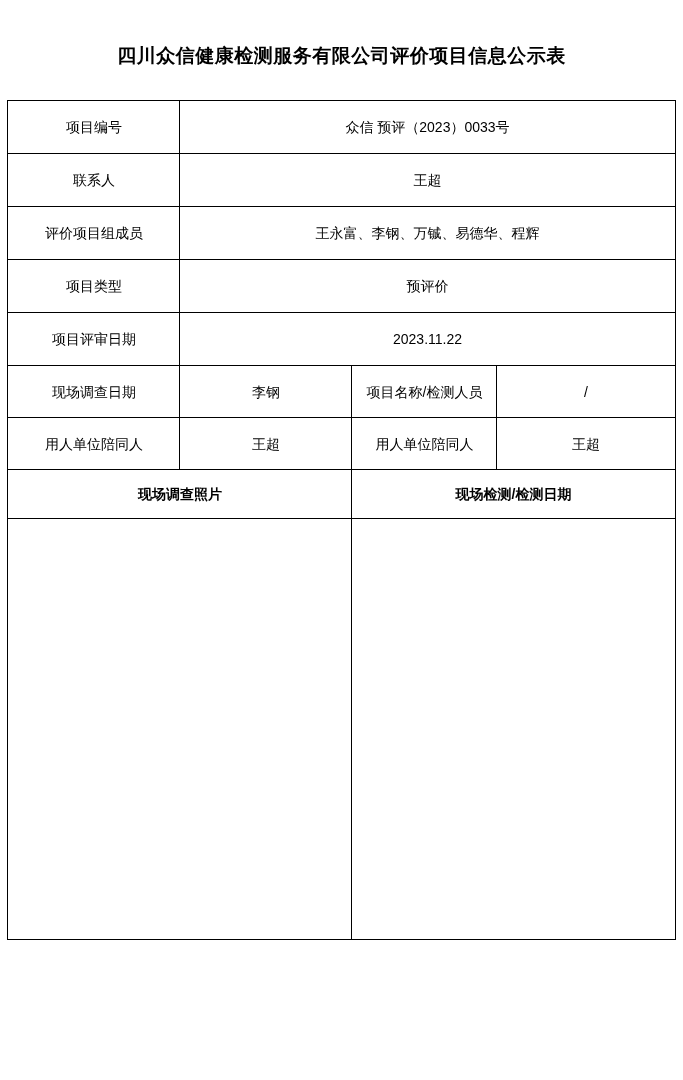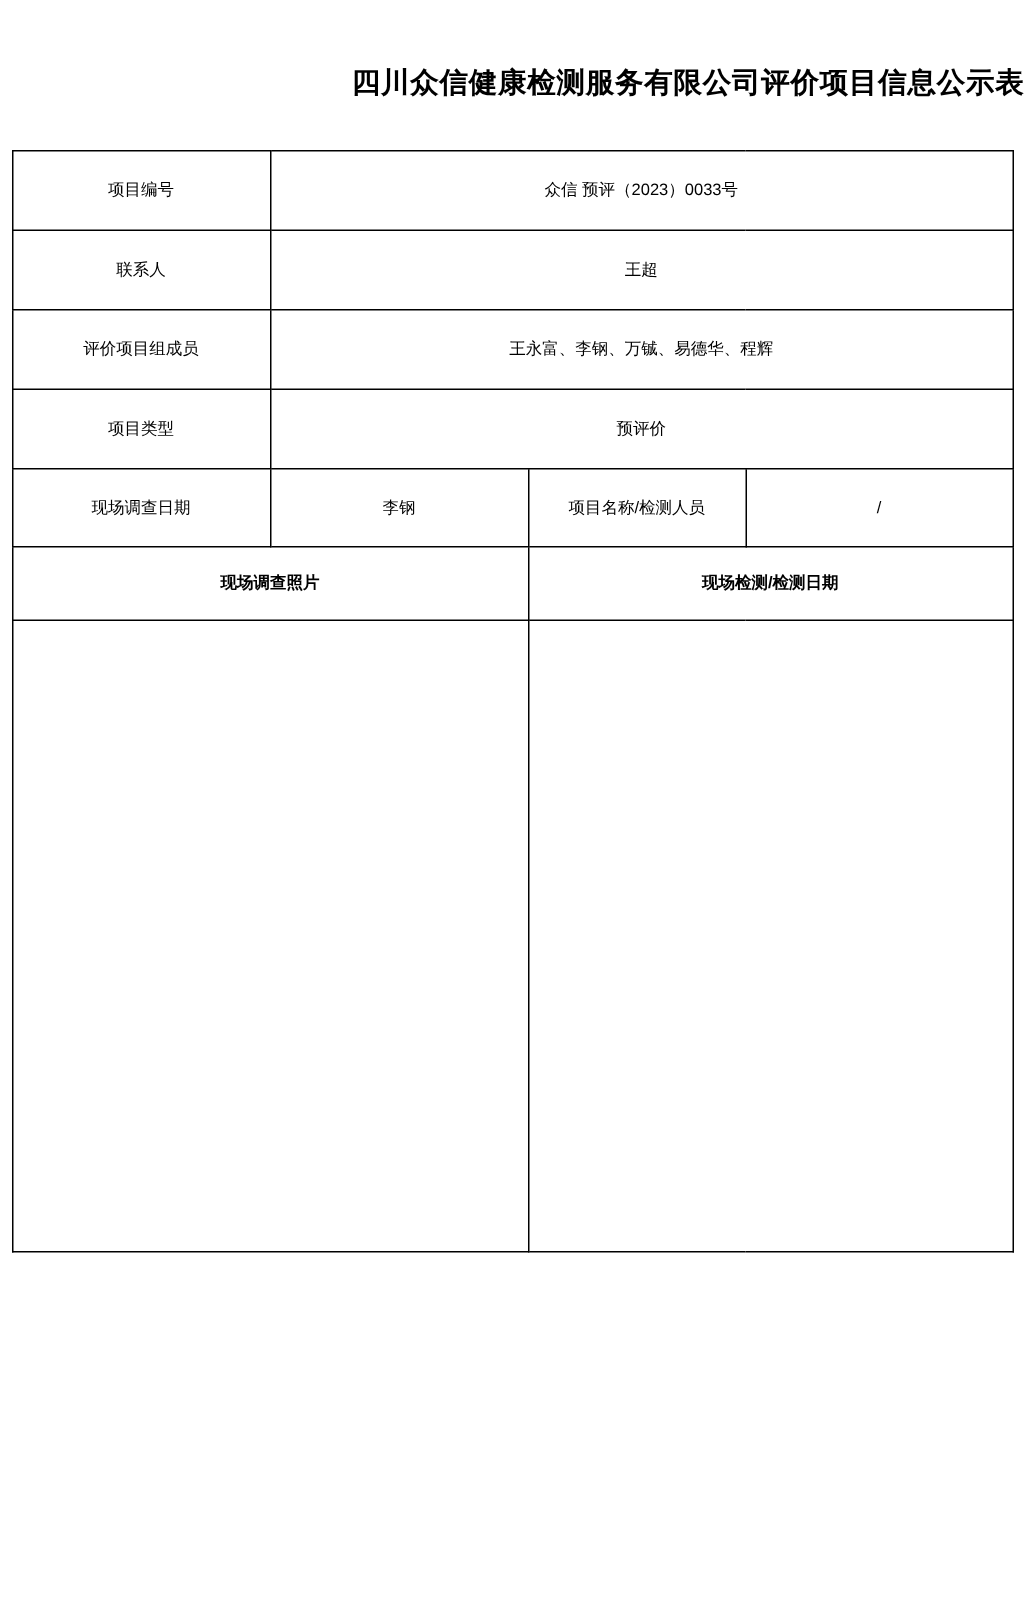--- a/index.html
+++ b/index.html
@@ -15,38 +15,38 @@
     -webkit-font-smoothing: antialiased;
   }
   .page {
     width: 683px;
     height: 1080px;
     box-sizing: border-box;
     position: relative;
     background: #ffffff;
   }
   .doc-title {
-    text-align: right;
+    text-align: center;
     font-size: 19px;
     font-weight: bold;
     letter-spacing: 0.5px;
     padding-top: 42px;
     padding-bottom: 0;
     line-height: 28px;
     color: #000;
   }
   table.info {
     border-collapse: collapse;
     width: 667px;
     margin: 30px auto 0 auto;
     table-layout: fixed;
   }
   table.info td {
     border: 1px solid #000000;
-    font-size: 11px;
+    font-size: 14px;
     text-align: center;
     vertical-align: middle;
     padding: 0 4px;
     line-height: 18px;
     color: #000;
   }
   .r-tall td { height: 52px; }
   .r-mid td { height: 51px; }
   .photo-head td { height: 48px; font-weight: bold; }
   .photo-body td { height: 420px; vertical-align: top; }
@@ -78,26 +78,36 @@
         <td class="value" colspan="3">王超</td>
       </tr>
       <tr class="r-tall">
         <td class="label">评价项目组成员</td>
         <td class="value" colspan="3">王永富、李钢、万铖、易德华、程辉</td>
       </tr>
       <tr class="r-tall">
         <td class="label">项目类型</td>
         <td class="value" colspan="3">预评价</td>
       </tr>
+      <tr class="r-tall">
+        <td class="label">项目评审日期</td>
+        <td class="value" colspan="3">2023.11.22</td>
+      </tr>
 
       <tr class="r-mid">
         <td class="label">现场调查日期</td>
         <td class="value">李钢</td>
         <td class="narrow-label">项目名称/检测人员</td>
         <td class="value">/</td>
+      </tr>
+      <tr class="r-mid">
+        <td class="label">用人单位陪同人</td>
+        <td class="value">王超</td>
+        <td class="narrow-label">用人单位陪同人</td>
+        <td class="value">王超</td>
       </tr>
 
       <tr class="photo-head">
         <td colspan="2">现场调查照片</td>
         <td colspan="2">现场检测/检测日期</td>
       </tr>
       <tr class="photo-body">
         <td colspan="2"></td>
         <td colspan="2"></td>
       </tr>

